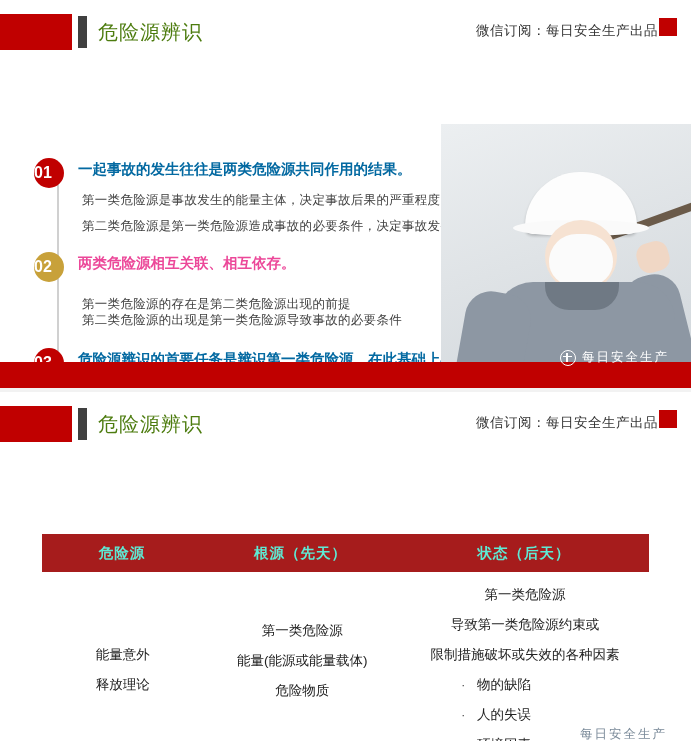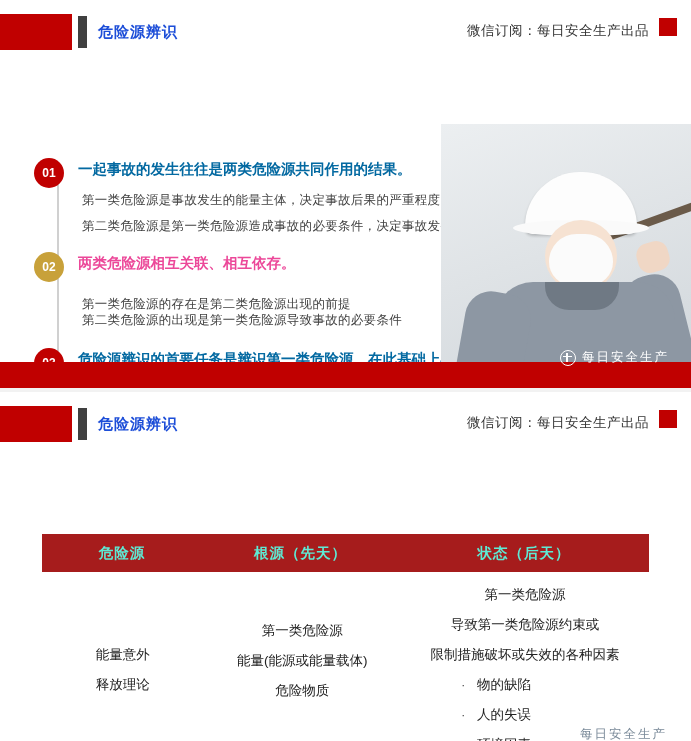--- a/index.html
+++ b/index.html
@@ -12,31 +12,31 @@
 
   
   .slide{position:absolute;left:0;width:691px;background:#ffffff;overflow:hidden;}
   .slide1{top:0;height:388px;}
   .slide2{top:392px;height:349px;}
 
   
   .hdr{position:relative;height:66px;}
   .hdr-red{position:absolute;left:0;top:14px;width:72px;height:36px;background:#c00000;}
   .hdr-bar{position:absolute;left:78px;top:16px;width:9px;height:32px;background:#404040;}
-  .hdr-title{position:absolute;left:98px;top:16px;font-size:15px;font-weight:bold;color:#1d4ed8;letter-spacing:1px;line-height:32px;}
-  .hdr-right{position:absolute;right:42px;top:22px;font-size:13.5px;color:#333;letter-spacing:.5px;}
+  .hdr-title{position:absolute;left:98px;top:16px;font-size:20px;font-weight:normal;color:#4d7c0f;letter-spacing:1px;line-height:32px;}
+  .hdr-right{position:absolute;right:33px;top:22px;font-size:13.5px;color:#333;letter-spacing:.5px;}
   .hdr-redsq{position:absolute;right:14px;top:18px;width:18px;height:18px;background:#c00000;}
 
   
   .s1body{position:relative;height:322px;}
   .timeline{position:absolute;left:57px;top:104px;width:2px;height:200px;background:#d0d0d0;}
 
   .item{position:absolute;left:0;width:640px;}
   .badge{position:absolute;left:34px;width:30px;height:30px;border-radius:50%;
-         color:#fff;font-size:12px;font-weight:bold;line-height:30px;text-align:center;}
+         color:#fff;font-size:16px;font-weight:bold;line-height:30px;}
   .b1{background:#c00000;}
   .b2{background:#c8a13a;}
   .b3{background:#c00000;}
 
   .i-title{position:absolute;left:78px;font-size:14.5px;font-weight:bold;line-height:22px;}
   .i-title.red{color:#0369a1;}
   .i-title.gold{color:#ec4899;}
   .i-sub{position:absolute;left:82px;font-size:12.5px;color:#404040;line-height:24px;letter-spacing:.3px;}
 
   .it1{top:92px;}

